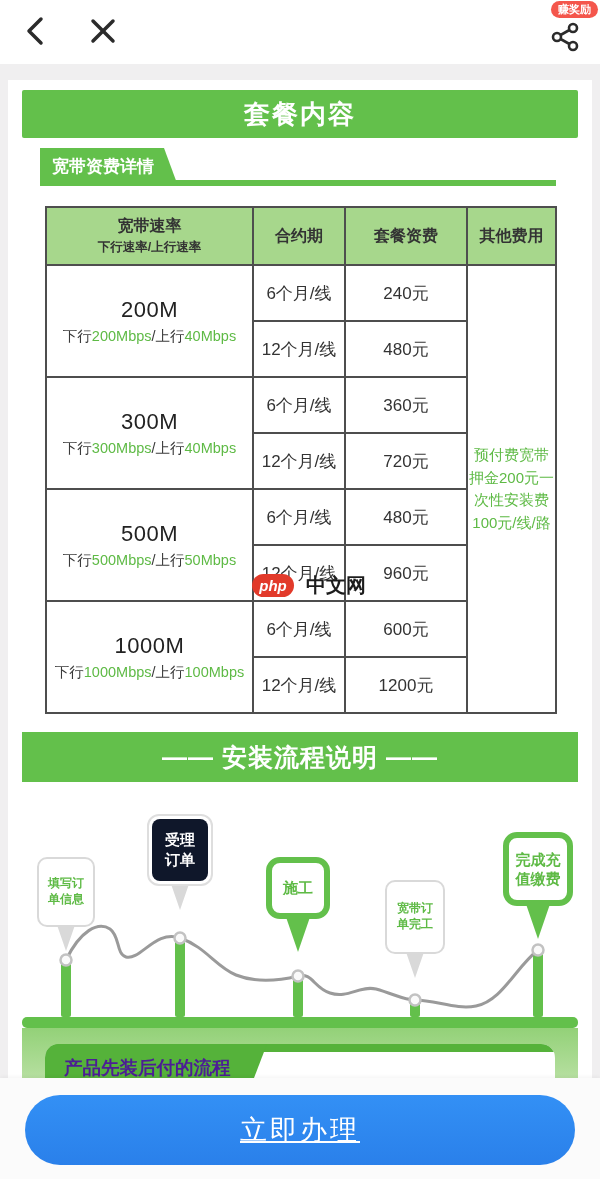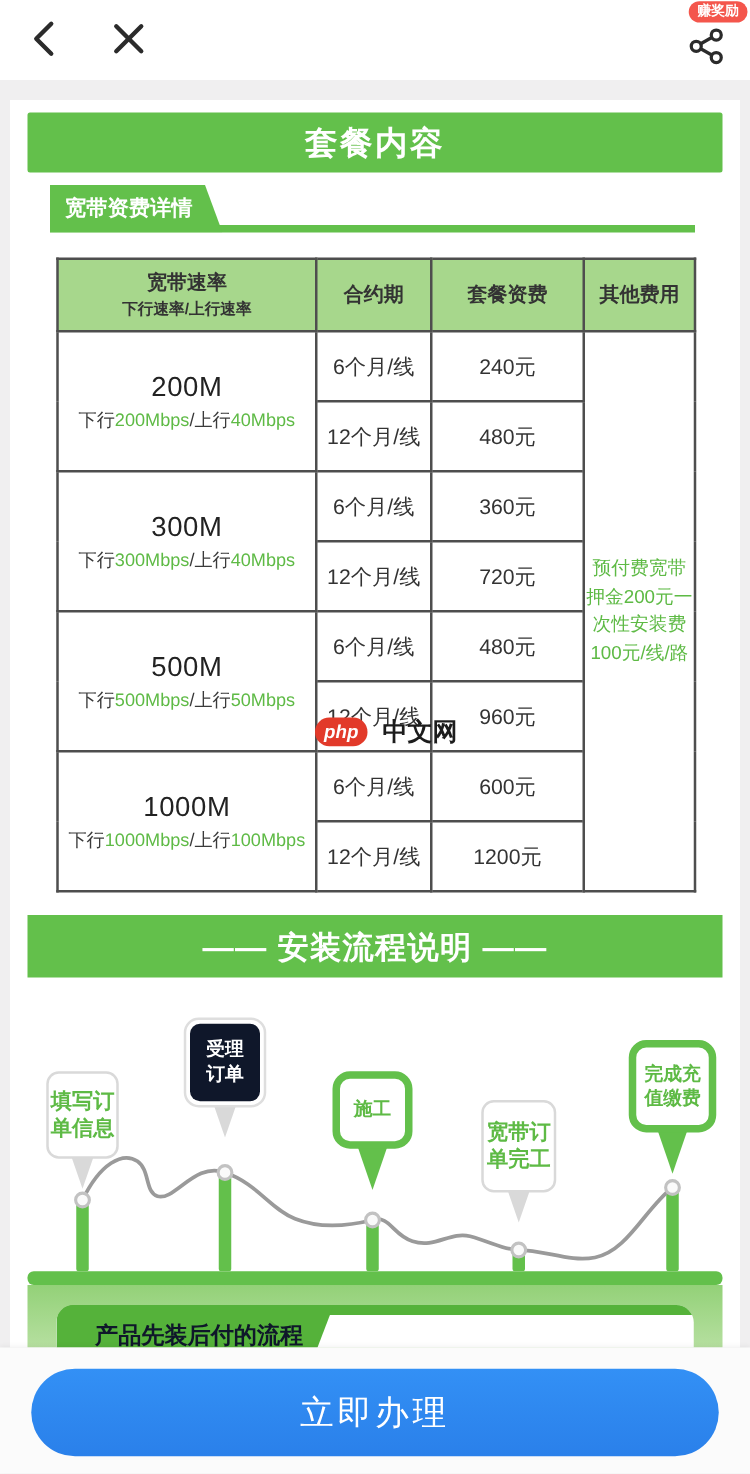--- a/index.html
+++ b/index.html
@@ -39,35 +39,35 @@
   .other-cell{color:#5eba45;font-size:15px;line-height:1.5;text-align:left;padding:0 5px;}
   
   .watermark{position:absolute;left:244px;top:492px;display:flex;align-items:center;z-index:3;}
   .wm-logo{background:#e23a2a;color:#fff;font-weight:700;font-style:italic;font-size:15px;width:42px;height:23px;border-radius:12px;display:flex;align-items:center;justify-content:center;}
   .wm-text{margin-left:12px;font-size:20px;font-weight:700;color:#1c1c1c;}
   
   .install-bar{margin:18px 14px 0;height:50px;background:#63c04b;color:#fff;font-size:25px;font-weight:700;display:flex;align-items:center;justify-content:center;letter-spacing:1px;}
   .flow{position:relative;margin-top:25px;height:210px;}
   .flow-svg{position:absolute;left:0;top:0;}
   .pin{position:absolute;z-index:2;display:flex;flex-direction:column;align-items:center;justify-content:center;text-align:center;line-height:1.3;border-radius:10px;box-sizing:border-box;}
-  .pin-gray{background:#fff;border:2px solid #d9d9d9;color:#5eba45;font-size:17px;font-weight:700;}
+  .pin-gray{background:#fff;border:2px solid #d9d9d9;color:#5eba45;font-size:12px;font-weight:700;}
   .pin-outer{position:absolute;z-index:2;background:#fff;border:2px solid #dedede;border-radius:12px;padding:3px;box-sizing:border-box;}
   .pin-inner{width:100%;height:100%;background:#0f172a;border-radius:8px;color:#fff;font-size:15px;font-weight:700;display:flex;flex-direction:column;align-items:center;justify-content:center;line-height:1.35;}
   .pin-green{background:#fff;border:6px solid #63c04b;border-radius:14px;color:#5eba45;font-size:15px;font-weight:700;}
   .tail{position:absolute;width:0;height:0;z-index:1;}
   .tail-gray{border-left:9px solid transparent;border-right:9px solid transparent;border-top:26px solid #d9d9d9;}
   .tail-green{border-left:12px solid transparent;border-right:12px solid transparent;border-top:35px solid #63c04b;}
   .base-bar{margin:0 14px;height:11px;background:#63c04b;border-radius:5px;}
   .pale-wrap{margin:0 14px;height:63px;background:linear-gradient(180deg,#93d178,#bfe3aa);padding-top:16px;box-sizing:border-box;}
   .bottom-card{position:relative;margin:0 23px;height:47px;background:#fff;border-radius:14px 14px 0 0;overflow:hidden;}
   .bottom-strip{position:absolute;left:0;right:0;top:0;height:8px;background:#55b23a;}
-  .bottom-tab{position:absolute;left:0;top:0;bottom:0;width:222px;background:#55b23a;clip-path:polygon(0 0,100% 0,calc(100% - 18px) 100%,0 100%);color:#0f172a;font-size:18.5px;font-weight:700;line-height:47px;padding-left:31px;box-sizing:border-box;}
+  .bottom-tab{position:absolute;left:0;top:0;bottom:0;width:222px;background:#55b23a;clip-path:polygon(0 0,100% 0,calc(100% - 18px) 100%,0 100%);color:#4c1d95;font-size:18.5px;font-weight:700;line-height:47px;padding-left:19px;box-sizing:border-box;}
   
   .footer{position:absolute;left:0;right:0;bottom:0;height:101px;background:#fbfbfb;box-shadow:0 -1px 4px rgba(0,0,0,.05);}
-  .cta-btn{display:block;margin:17px auto 0;width:550px;height:70px;border:none;border-radius:35px;background:linear-gradient(180deg,#3390f5,#2a80ea);color:#fff;font-size:27px;font-weight:500;letter-spacing:3px;cursor:pointer;font-family:inherit;}
+  .cta-btn{display:block;margin:17px auto 0;width:550px;height:70px;border:none;border-radius:35px;background:linear-gradient(180deg,#3390f5,#2a80ea);color:#fff;font-size:27px;font-weight:500;letter-spacing:3px;cursor:pointer;font-family:inherit;text-decoration:underline;}
 </style>
 </head>
 <body>
 
 <div class="navbar">
   <button class="nav-btn nav-back">
     <span>
       <svg width="28" height="32" viewBox="0 0 28 32">
           <polyline points="20,4 8,16 20,28" fill="none" stroke="#2b2b2b" stroke-width="3.5" stroke-linecap="round" stroke-linejoin="round"></polyline>
         </svg>

